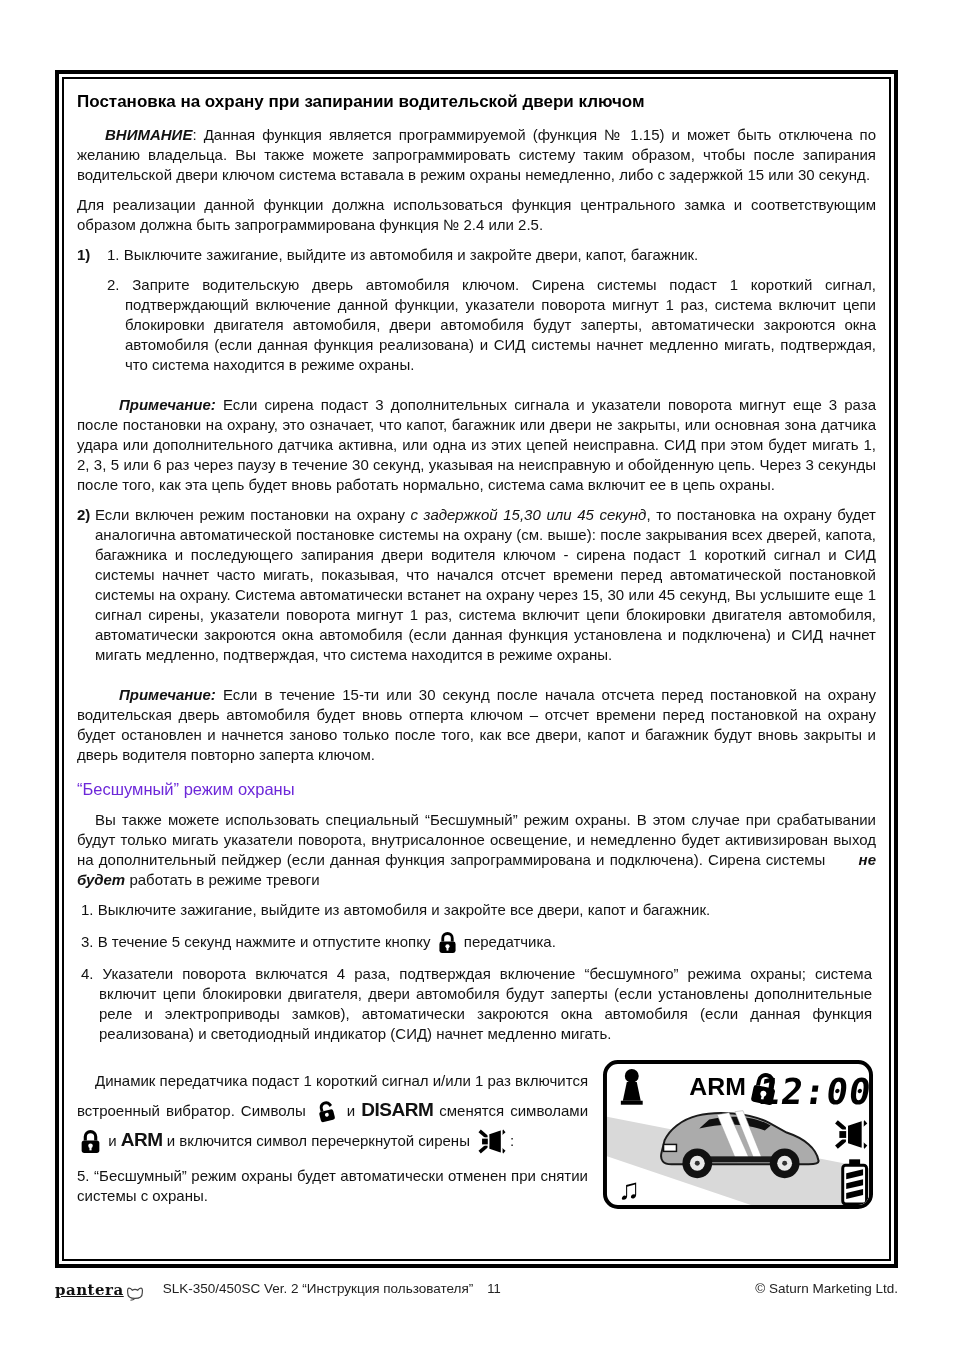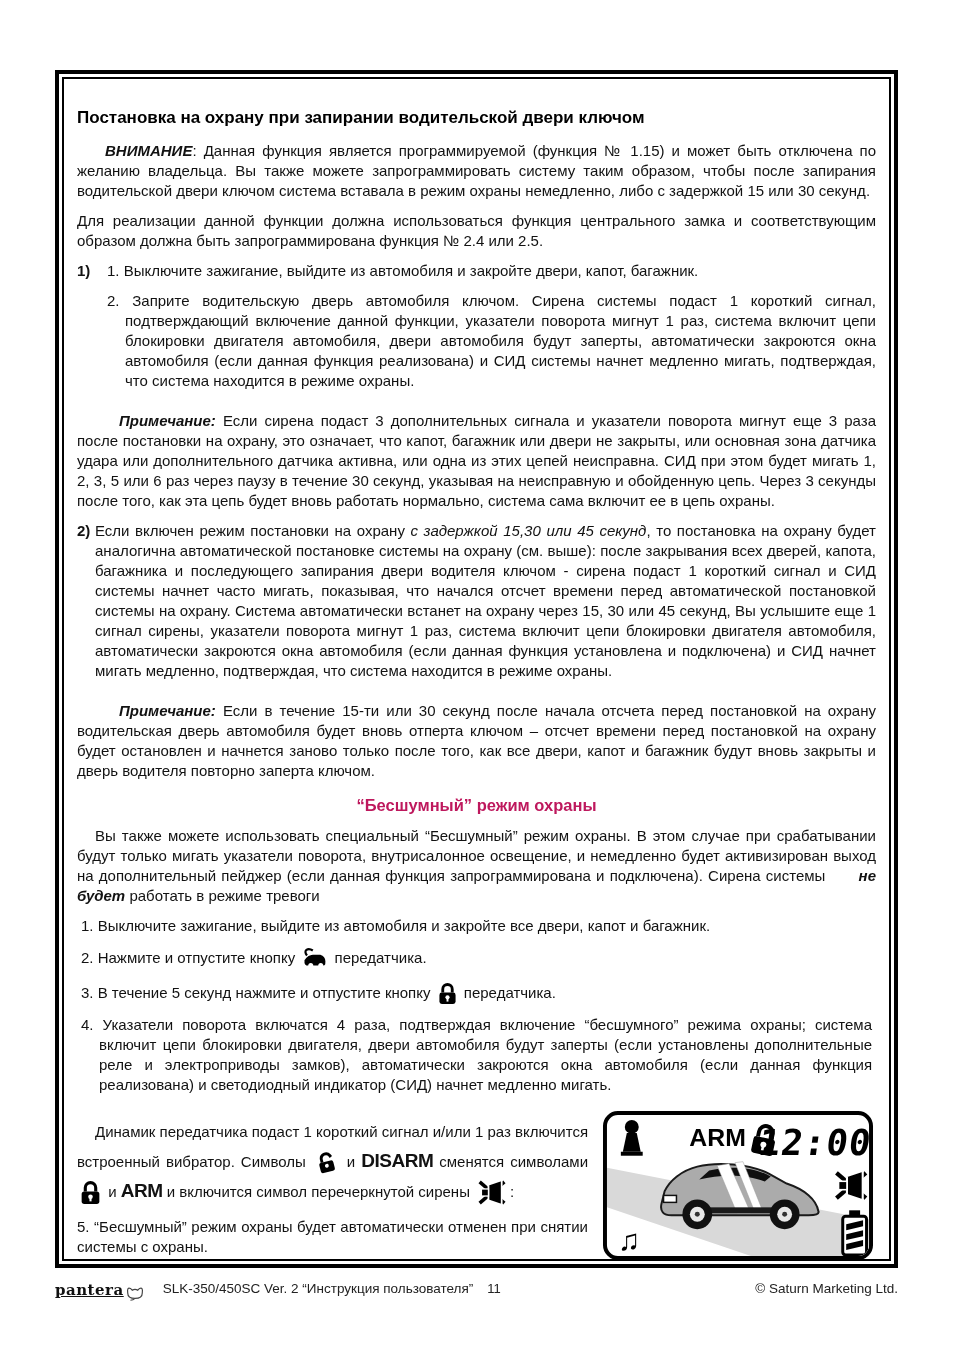--- a/index.html
+++ b/index.html
@@ -8,27 +8,27 @@
     font-family:"Liberation Sans",sans-serif;color:#121212;
     -webkit-font-smoothing:antialiased;
   }
   .sheet{position:absolute;inset:0;background:#fff;}
   .frame{
     position:absolute;left:55px;top:70px;width:843px;height:1198px;
     border:4px solid #000;padding:3px;box-sizing:border-box;background:#fff;
   }
   .inner{
     border:2px solid #000;height:100%;box-sizing:border-box;
-    padding:24px 13px 12px 13px;overflow:hidden;
+    padding:8px 13px 12px 13px;overflow:hidden;
   }
   h1{
     font-size:17px;line-height:22px;margin:4px 0 12px 0;font-weight:bold;color:#000;
   }
   h2{
-    font-size:16.5px;line-height:21px;margin:14px 0 9px 0;font-weight:bold;color:#be185d;text-align:center;
+    font-size:16.5px;line-height:21px;margin:14px 0 9px 0;font-weight:normal;color:#6d28d9;
   }
   p{margin:10px 0;font-size:15px;line-height:20px;text-align:justify;}
   .bi{font-weight:bold;font-style:italic;margin-left:28px;}
   .note{text-indent:14px;}
   .firstind{text-indent:18px;}
   .numitem{display:flex;margin:10px 0;}
   .nn{flex:none;width:18px;font-weight:bold;font-size:15px;line-height:20px;}
   .nb{flex:1;min-width:0;}
   .nb p:first-child{margin-top:0;}
   .sub{margin-left:12px;padding-left:18px;text-indent:-18px;}
@@ -115,23 +115,20 @@
       </div>
 
       <p class="note"><span class="bi">Примечание:</span><span> Если в течение 15-ти или 30 секунд после начала отсчета перед постановкой на охрану водительская дверь автомобиля будет вновь отперта ключом – отсчет времени перед постановкой на охрану будет остановлен и начнется заново только после того, как все двери, капот и багажник будут вновь закрыты и дверь водителя повторно заперта ключом.</span></p>
 
       <h2>“Бесшумный” режим охраны</h2>
 
       <p class="firstind"><span>Вы также можете использовать специальный “Бесшумный” режим охраны. В этом случае при срабатывании будут только мигать указатели поворота, внутрисалонное освещение, и немедленно будет активизирован выход на дополнительный пейджер (если данная функция запрограммирована и подключена). Сирена системы </span><span class="bi">не будет</span><span> работать в режиме тревоги</span></p>
 
       <p class="step">1. Выключите зажигание, выйдите из автомобиля и закройте все двери, капот и багажник.</p>
 
-      <p class="step iconline"><span>2. Нажмите и отпустите кнопку </span><svg class="ic" width="25" height="22" viewBox="0 0 30 26">
-            <use href="#car-trunk"></use>
-          </svg><span> передатчика.</span></p>
 
       <p class="step iconline"><span>3. В течение 5 секунд нажмите и отпустите кнопку </span><svg class="ic" width="19" height="23" viewBox="0 0 20 24">
             <use href="#lock-closed"></use>
           </svg><span> передатчика.</span></p>
 
       <p class="step">4. Указатели поворота включатся 4 раза, подтверждая включение “бесшумного” режима охраны; система включит цепи блокировки двигателя, двери автомобиля будут заперты (если установлены дополнительные реле и электроприводы замков), автоматически закроются окна автомобиля (если данная функция реализована) и светодиодный индикатор (СИД) начнет медленно мигать.</p>
 
       <div class="lcdfloat">
         <svg width="272" height="151" viewBox="0 0 274 152">
           <defs>

